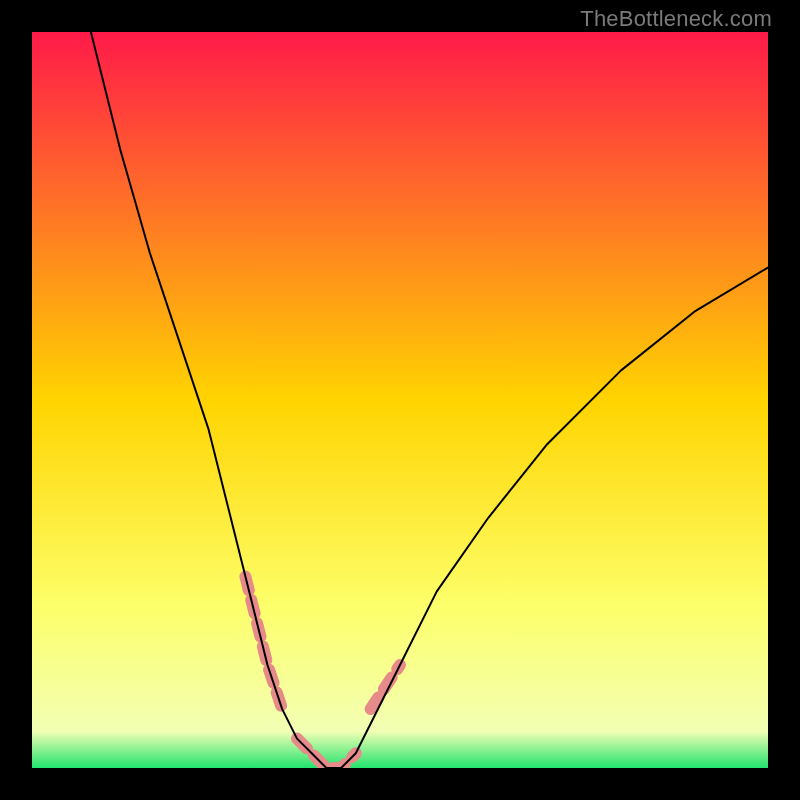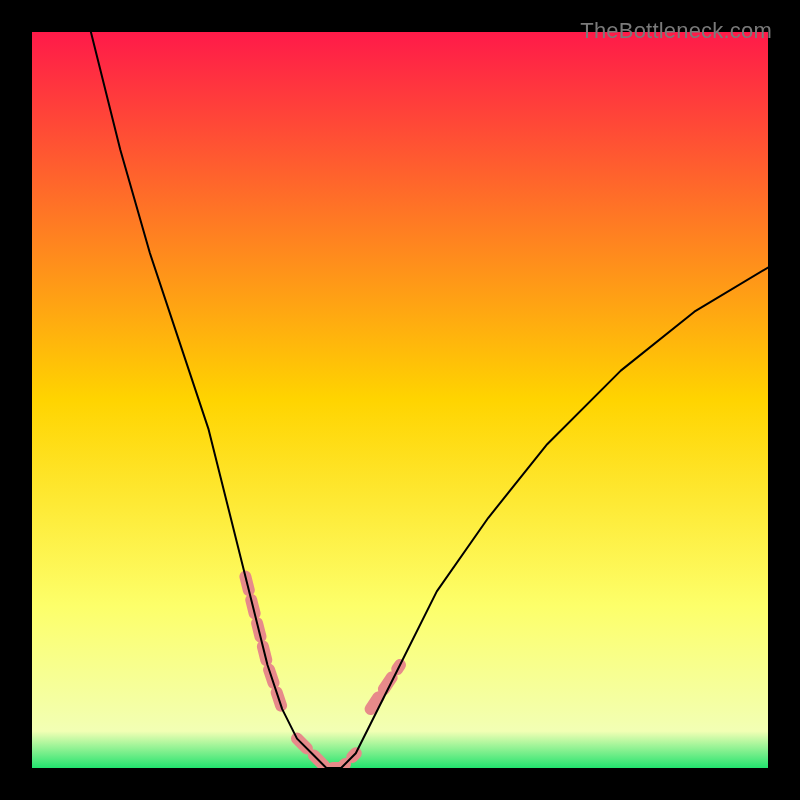--- a/index.html
+++ b/index.html
@@ -15,21 +15,21 @@
     position: absolute;
     top: 0;
     left: 0;
     width: 800px;
     height: 800px;
     box-sizing: border-box;
     border: 32px solid #000;
   }
   .watermark {
     position: absolute;
-    top: 18px;
+    top: 6px;
     right: 28px;
     color: #7a7a7a;
     font-size: 22px;
     font-weight: 500;
     letter-spacing: 0.2px;
     z-index: 5;
   }
   svg {
     display: block;
   }

